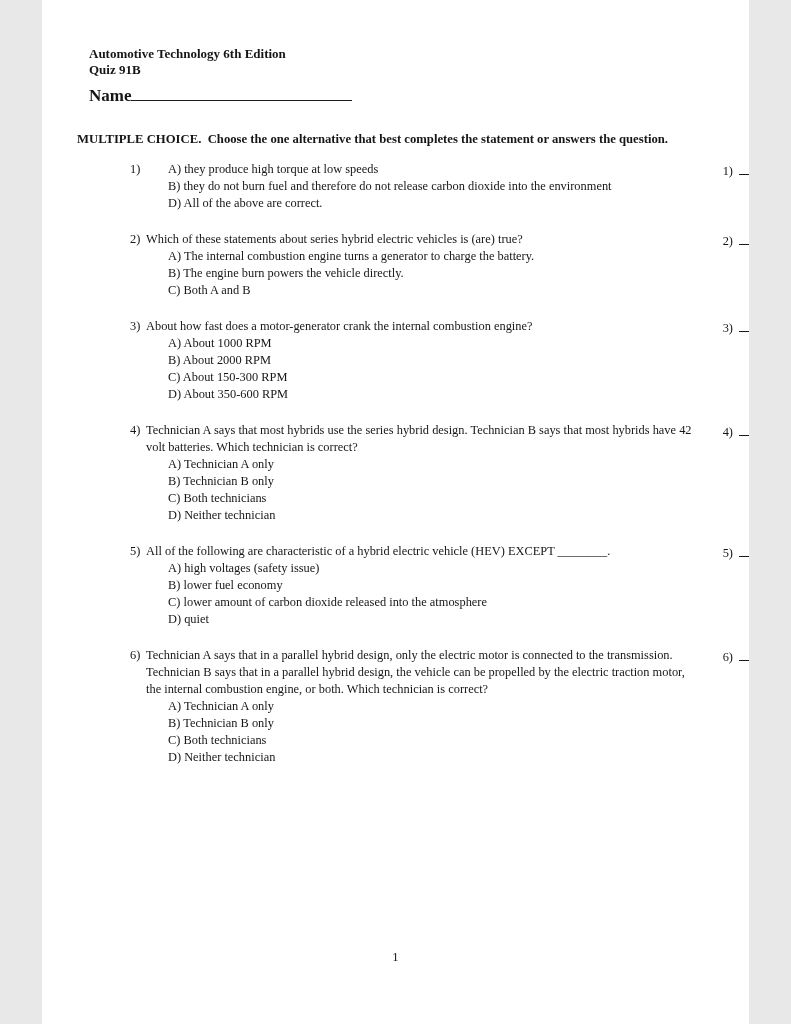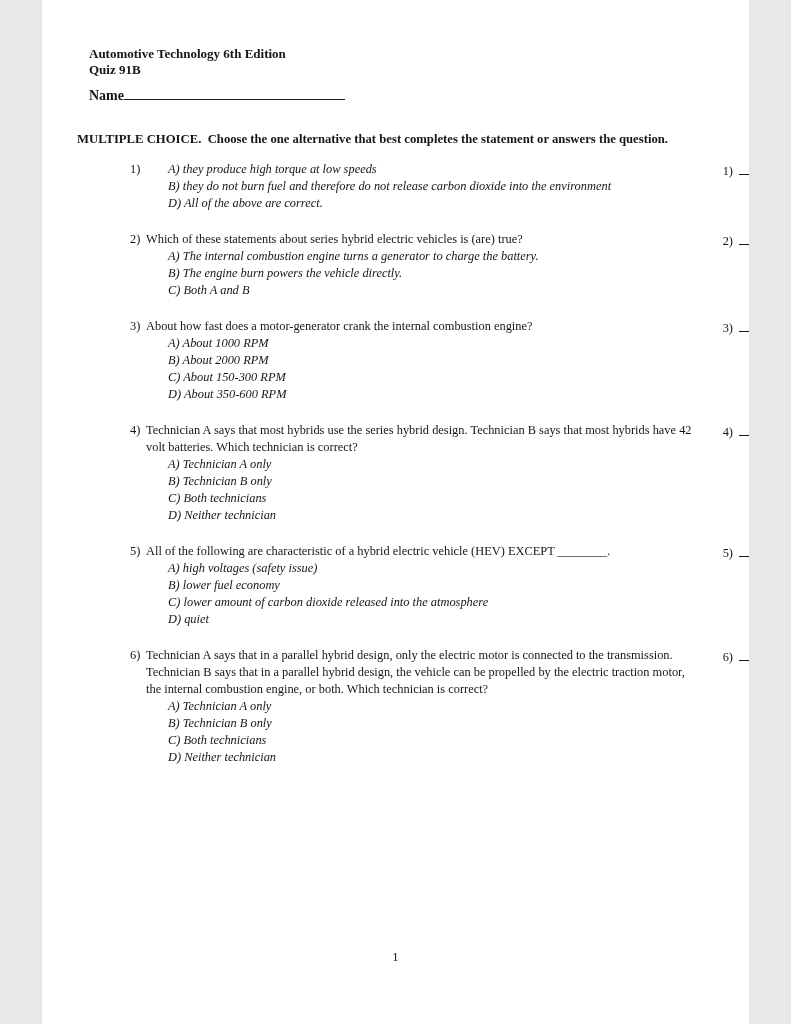--- a/index.html
+++ b/index.html
@@ -18,21 +18,21 @@
     left: 47px;
     top: 46px;
     font-size: 13px;
     line-height: 16px;
     font-weight: bold;
   }
   .name-row {
     position: absolute;
     left: 47px;
     top: 86px;
-    font-size: 14px;
+    font-size: 17px;
     font-weight: bold;
   }
   .name-line {
     display: inline-block;
     width: 221px;
     height: 13px;
     border-bottom: 1.2px solid #1c1c1c;
     vertical-align: baseline;
   }
   .mc-heading {
@@ -63,21 +63,20 @@
   }
   .q-body {
     width: 555px;
     max-width: 555px;
   }
   .q-text {
     white-space: pre-line;
   }
   .q-option {
     margin-left: 22px;
-    font-style: italic;
   }
   .q-answer {
     position: absolute;
     right: 0;
     top: 0;
     white-space: nowrap;
   }
   .ans-line {
     display: inline-block;
     width: 50px;

